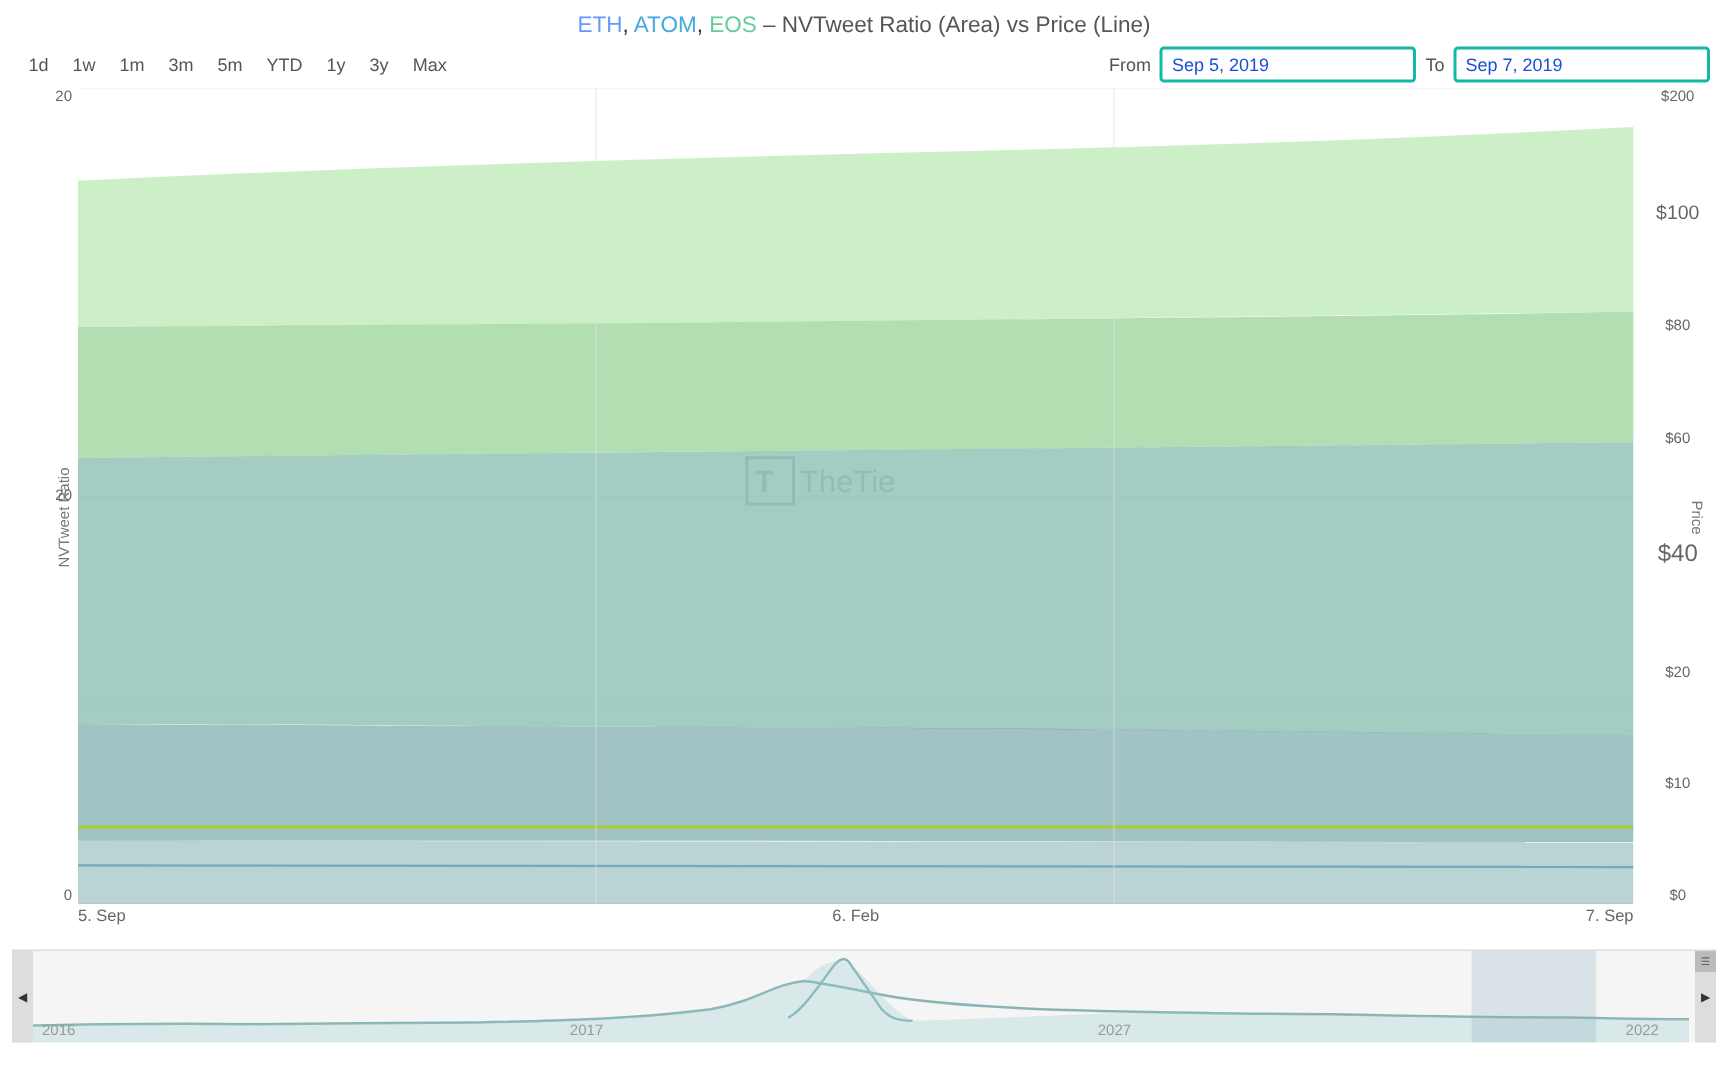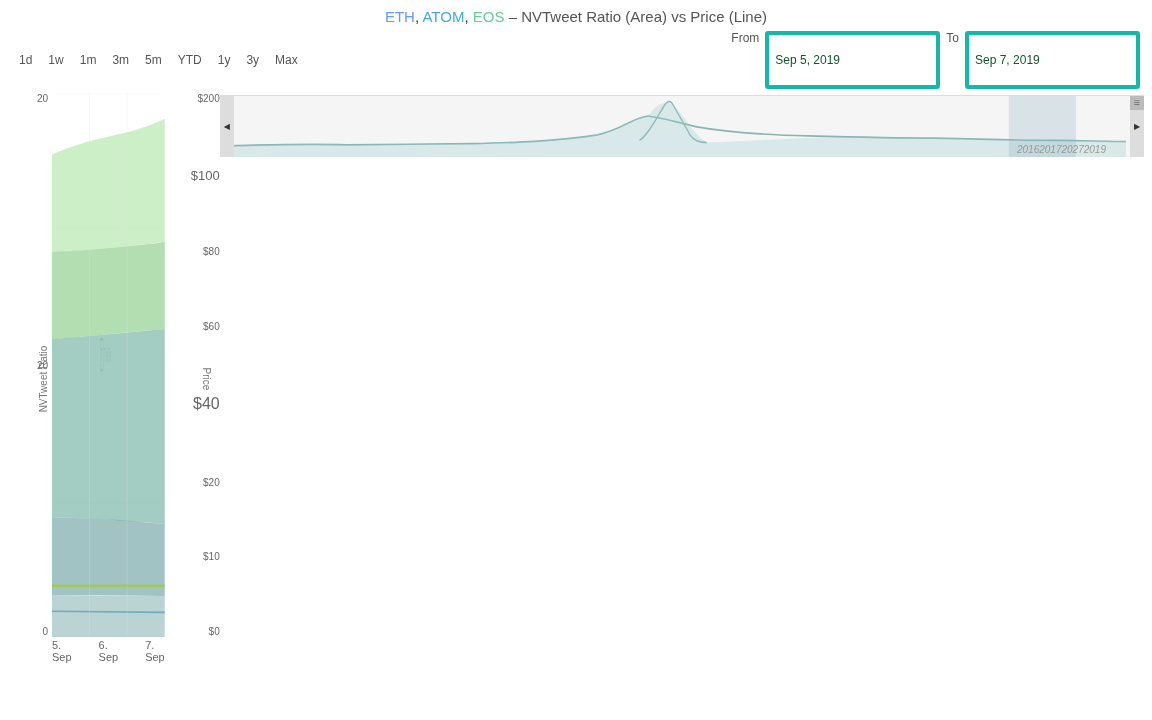--- a/index.html
+++ b/index.html
@@ -49,31 +49,31 @@
       border: none;
       background: transparent;
       color: #555;
       font-size: 12px;
       cursor: pointer;
       border-radius: 3px;
     }
     .date-range {
       margin-left: auto;
       display: flex;
-      align-items: flex-start;
+      align-items: center;
       gap: 6px;
       font-size: 12px;
       color: #555;
     }
     .date-input {
-      border: 4px solid #14b8a6;
+      border: 2px solid #14b8a6;
       border-radius: 3px;
-      padding: 18px 6px;
-      font-size: 12px;
-      color: #14532d;
+      padding: 3px 6px;
+      font-size: 12px;
+      color: #1d4ed8;
       background: #fff;
     }
   </style>
 </head>
 <body>
 
 <div class="page-wrapper">
 
   <div class="title-row">
     <span class="title-eth">ETH</span><span>, </span><span class="title-atom">ATOM</span><span>, </span><span class="title-eos">EOS</span> <span class="title-rest">– NVTweet Ratio (Area) vs Price (Line)</span>
@@ -92,21 +92,21 @@
       <button class="time-btn">Max</button>
     </div>
     <div class="date-range">
       <span>From</span>
       <input class="date-input" type="text" value="Sep 5, 2019" style="">
       <span>To</span>
       <input class="date-input" type="text" value="Sep 7, 2019" style="">
     </div>
   </div>
 
-  <div style="flex:1; display:flex; flex-direction:row; padding: 0 8px 0 8px;">
+  <div style="flex:1; display:flex; flex-direction:column; padding: 0 8px 0 8px;">
     <div style="display:flex; flex:1; min-height:0;">
 
       <div style="width:44px; position:relative; flex-shrink:0;">
         <div style="position:absolute; top:0; bottom:28px; right:0; width:44px; display:flex; flex-direction:column; justify-content:space-between; align-items:flex-end; padding-right:4px;">
           <span style="font-size:10px;color:#666;">20</span>
           <span style="font-size:10px;color:#666;">20</span>
           <span style="font-size:10px;color:#666;">0</span>
         </div>
         <div style="position:absolute; left:2px; top:50%; transform:translateX(0) translateY(-50%) rotate(-90deg); white-space:nowrap; font-size:10px; color:#777; transform-origin:center center;">NVTweet Ratio</div>
       </div>
@@ -141,27 +141,27 @@
 
           <g opacity="0.15" transform="translate(430,240)">
             <rect x="0" y="0" width="30" height="30" fill="none" stroke="#446655" stroke-width="2"></rect>
             <text x="5" y="22" font-size="20" font-family="Arial" fill="#446655" font-weight="bold">T</text>
             <text x="34" y="22" font-size="20" font-family="Arial" fill="#446655">TheTie</text>
           </g>
         </svg>
 
         <div style="display:flex; justify-content:space-between; padding: 2px 0 0 0; height:22px;gap:27px;">
           <span style="font-size:11px;color:#666;">5. Sep</span>
-          <span style="font-size:11px;color:#666;">6. Sep</span>
+          <span style="font-size:11px;color:#666;">6. Feb</span>
           <span style="font-size:11px;color:#666;">7. Sep</span>
         </div>
       </div>
 
       <div style="width:55px; position:relative; flex-shrink:0;">
-        <div style="position:absolute; top:0; bottom:28px; left:0; width:55px; display:flex; flex-direction:column; justify-content:space-between; align-items:flex-end; padding-left:4px;">
+        <div style="position:absolute; top:0; bottom:28px; left:0; width:55px; display:flex; flex-direction:column; justify-content:space-between; align-items:center; padding-left:4px;">
           <span style="font-size:10px;color:#666;">$200</span>
           <span style="font-size:13px;color:#666;">$100</span>
           <span style="font-size:10px;color:#666;">$80</span>
           <span style="font-size:10px;color:#666;">$60</span>
           <span style="font-size:16px;color:#666;">$40</span>
           <span style="font-size:10px;color:#666;">$20</span>
           <span style="font-size:10px;color:#666;">$10</span>
           <span style="font-size:10px;color:#666;">$0</span>
         </div>
         <div style="position:absolute; right:2px; top:50%; transform:translateY(-50%) rotate(90deg); white-space:nowrap; font-size:10px; color:#777; transform-origin:center center;">Price</div>
@@ -174,25 +174,25 @@
 
         <path d="M0,45 C50,44 100,43 150,44 C200,44 250,43 300,43 C350,42 400,41 450,35 C480,30 490,20 510,18 C530,20 550,25 570,28 C600,32 650,35 700,36 C750,37 800,38 850,38 C900,39 950,40 1000,40 C1020,40 1040,41 1080,41" stroke="#8ab4b4" stroke-width="1.5" fill="none"></path>
 
         <path d="M500,40 C510,35 520,20 530,8 C535,3 538,5 540,8 C545,15 555,28 560,35 C565,40 570,42 580,42" stroke="#8ab4b4" stroke-width="1.5" fill="none"></path>
 
         <path d="M0,45 C50,44 100,43 150,44 C200,44 250,43 300,43 C350,42 400,41 450,35 C480,30 490,20 510,18 C520,8 530,3 540,8 C555,20 565,35 580,42 C650,40 700,37 750,37 C800,38 850,38 900,39 C950,40 1000,40 1080,41 L1080,55 L0,55 Z" fill="#99cccc" fill-opacity="0.3"></path>
 
         <rect x="940" y="0" width="80" height="55" fill="#88aabb" fill-opacity="0.25"></rect>
       </svg>
 
-      <div style="position:absolute; bottom:2px; left:0; right:18px; display:flex; justify-content:flex-end; font-size:10px; color:#999; padding:0 20px;font-style:italic;">
+      <div style="position:absolute; bottom:2px; left:0; right:18px; display:flex; justify-content:space-between; font-size:10px; color:#999; padding:0 20px;">
         <span>2016</span>
         <span>2017</span>
         <span>2027</span>
-        <span>2019</span>
+        <span>2022</span>
       </div>
 
       <div style="position:absolute; left:0; top:0; bottom:0; width:14px; background:#ddd; display:flex; align-items:center; justify-content:center; cursor:pointer;">
         <span style="font-size:8px;">◀</span>
       </div>
       <div style="position:absolute; right:0; top:0; bottom:0; width:14px; background:#ddd; display:flex; align-items:center; justify-content:center; cursor:pointer;">
         <span style="font-size:8px;">▶</span>
       </div>
 
       <div style="position:absolute; right:0; top:0; width:14px; height:14px; background:#bbb; display:flex; align-items:center; justify-content:center;">

